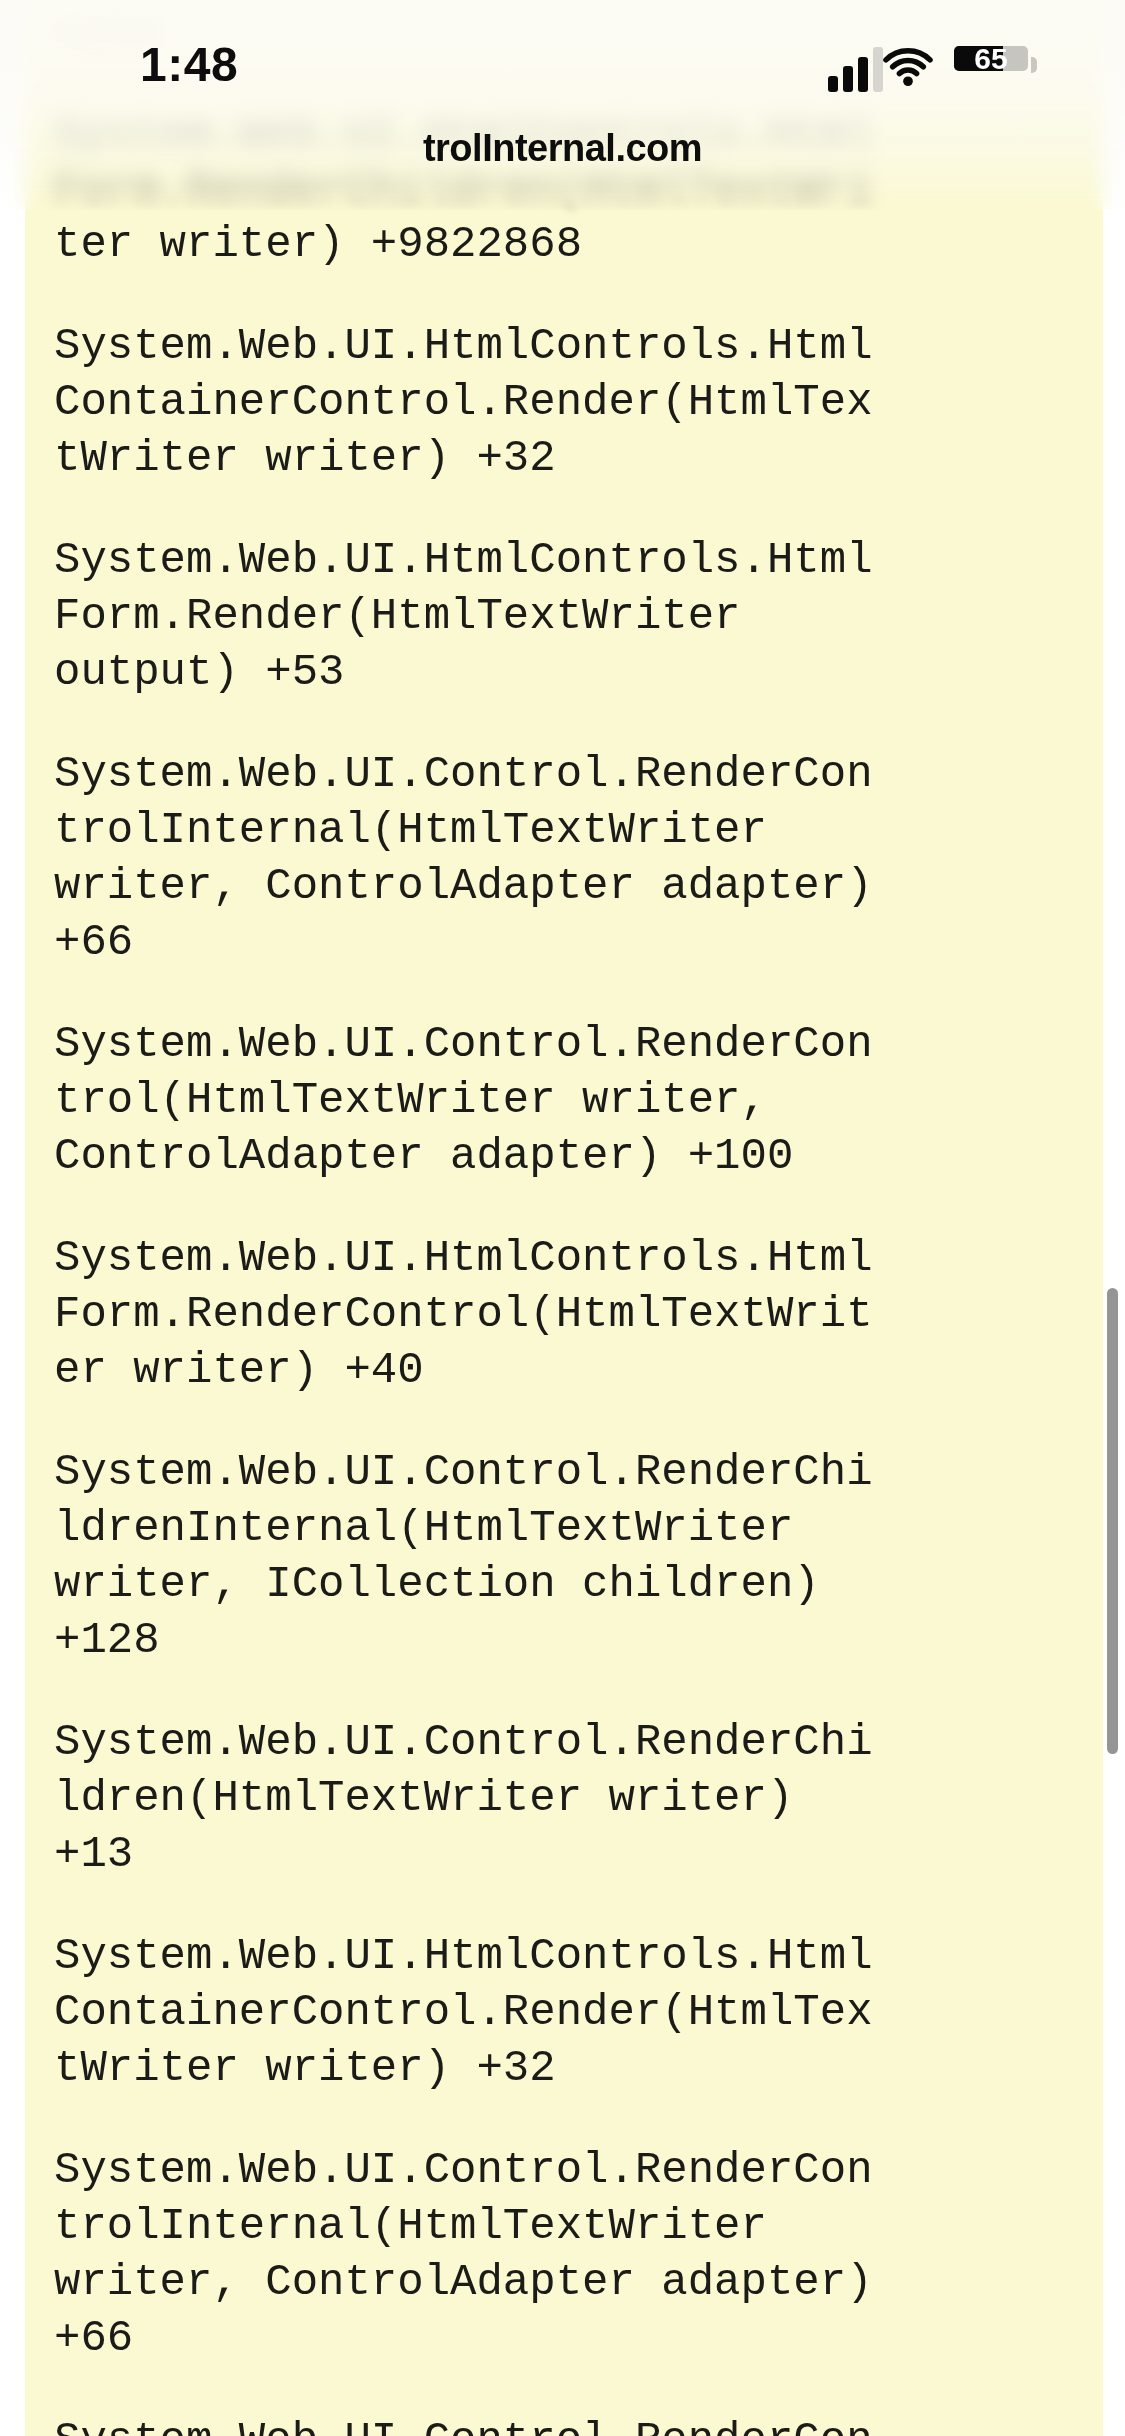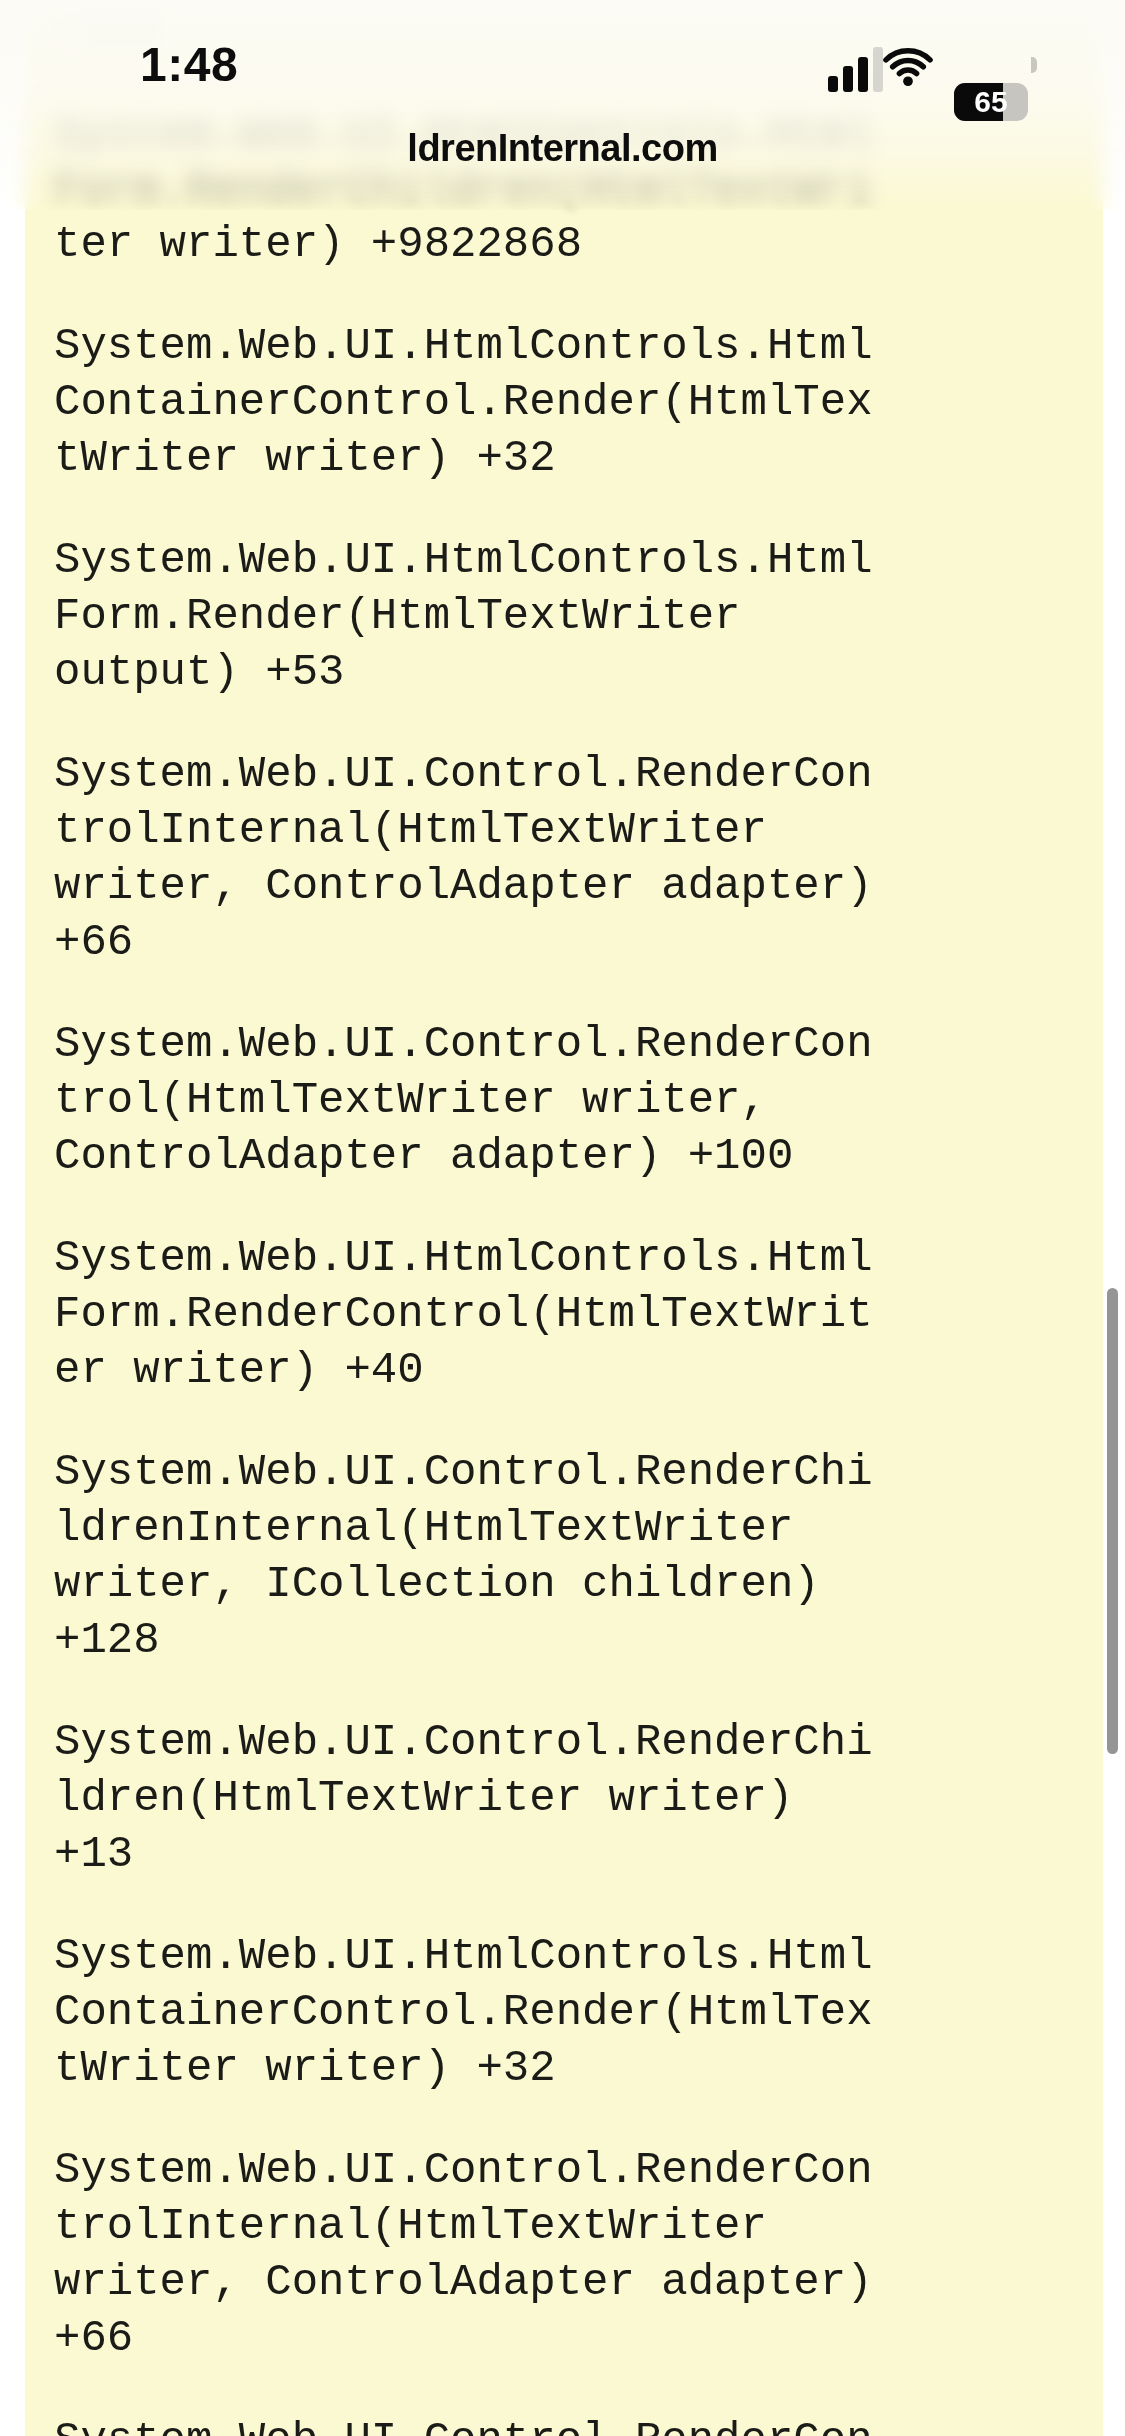--- a/index.html
+++ b/index.html
@@ -58,22 +58,22 @@
   
   .signal{
     position:absolute;left:828px;top:46px;height:46px;
     display:flex;align-items:flex-end;gap:5px;
   }
   .sbar{width:10px;border-radius:3px;background:#0A0A0A;}
   .sbar.b1{height:16px}.sbar.b2{height:26px}.sbar.b3{height:35px}
   .sbar.b4{height:45px;background:#D7D5CF;}
   .wifi{position:absolute;left:882px;top:46px;}
   .battery{
-    position:absolute;left:954px;top:46px;width:74px;height:38px;
-    border-radius:11px;background:#C7C5BF;overflow:hidden;margin-top:37px;
+    position:absolute;left:954px;top:46px;width:74px;height:25px;
+    border-radius:5px;background:#C7C5BF;overflow:hidden;
   }
   .battery .level{
     position:absolute;left:0;top:0;bottom:0;width:66%;
     background:#0A0A0A;
   }
   .battery .pct{
     position:absolute;left:0;top:0;width:100%;height:100%;
     display:flex;align-items:center;justify-content:center;
     color:#FFFFFF;font-size:30px;font-weight:700;letter-spacing:0;
   }
@@ -114,16 +114,16 @@
       <path d="M15.8 26.2a11.6 11.6 0 0 1 16.4 0" stroke="#0A0A0A" stroke-width="5.2" stroke-linecap="round"></path>
       <circle cx="24" cy="33.6" r="4.6" fill="#0A0A0A"></circle>
     </svg>
 
     <div class="battery">
       <div class="level"></div>
       <div class="pct">65</div>
     </div>
     <div class="batt-nub"></div>
 
-    <div class="url-title">ldrenInternal.com</div>
+    <div class="url-title">trolInternal.com</div>
   </div>
 
 </div>
 
 </body></html>

